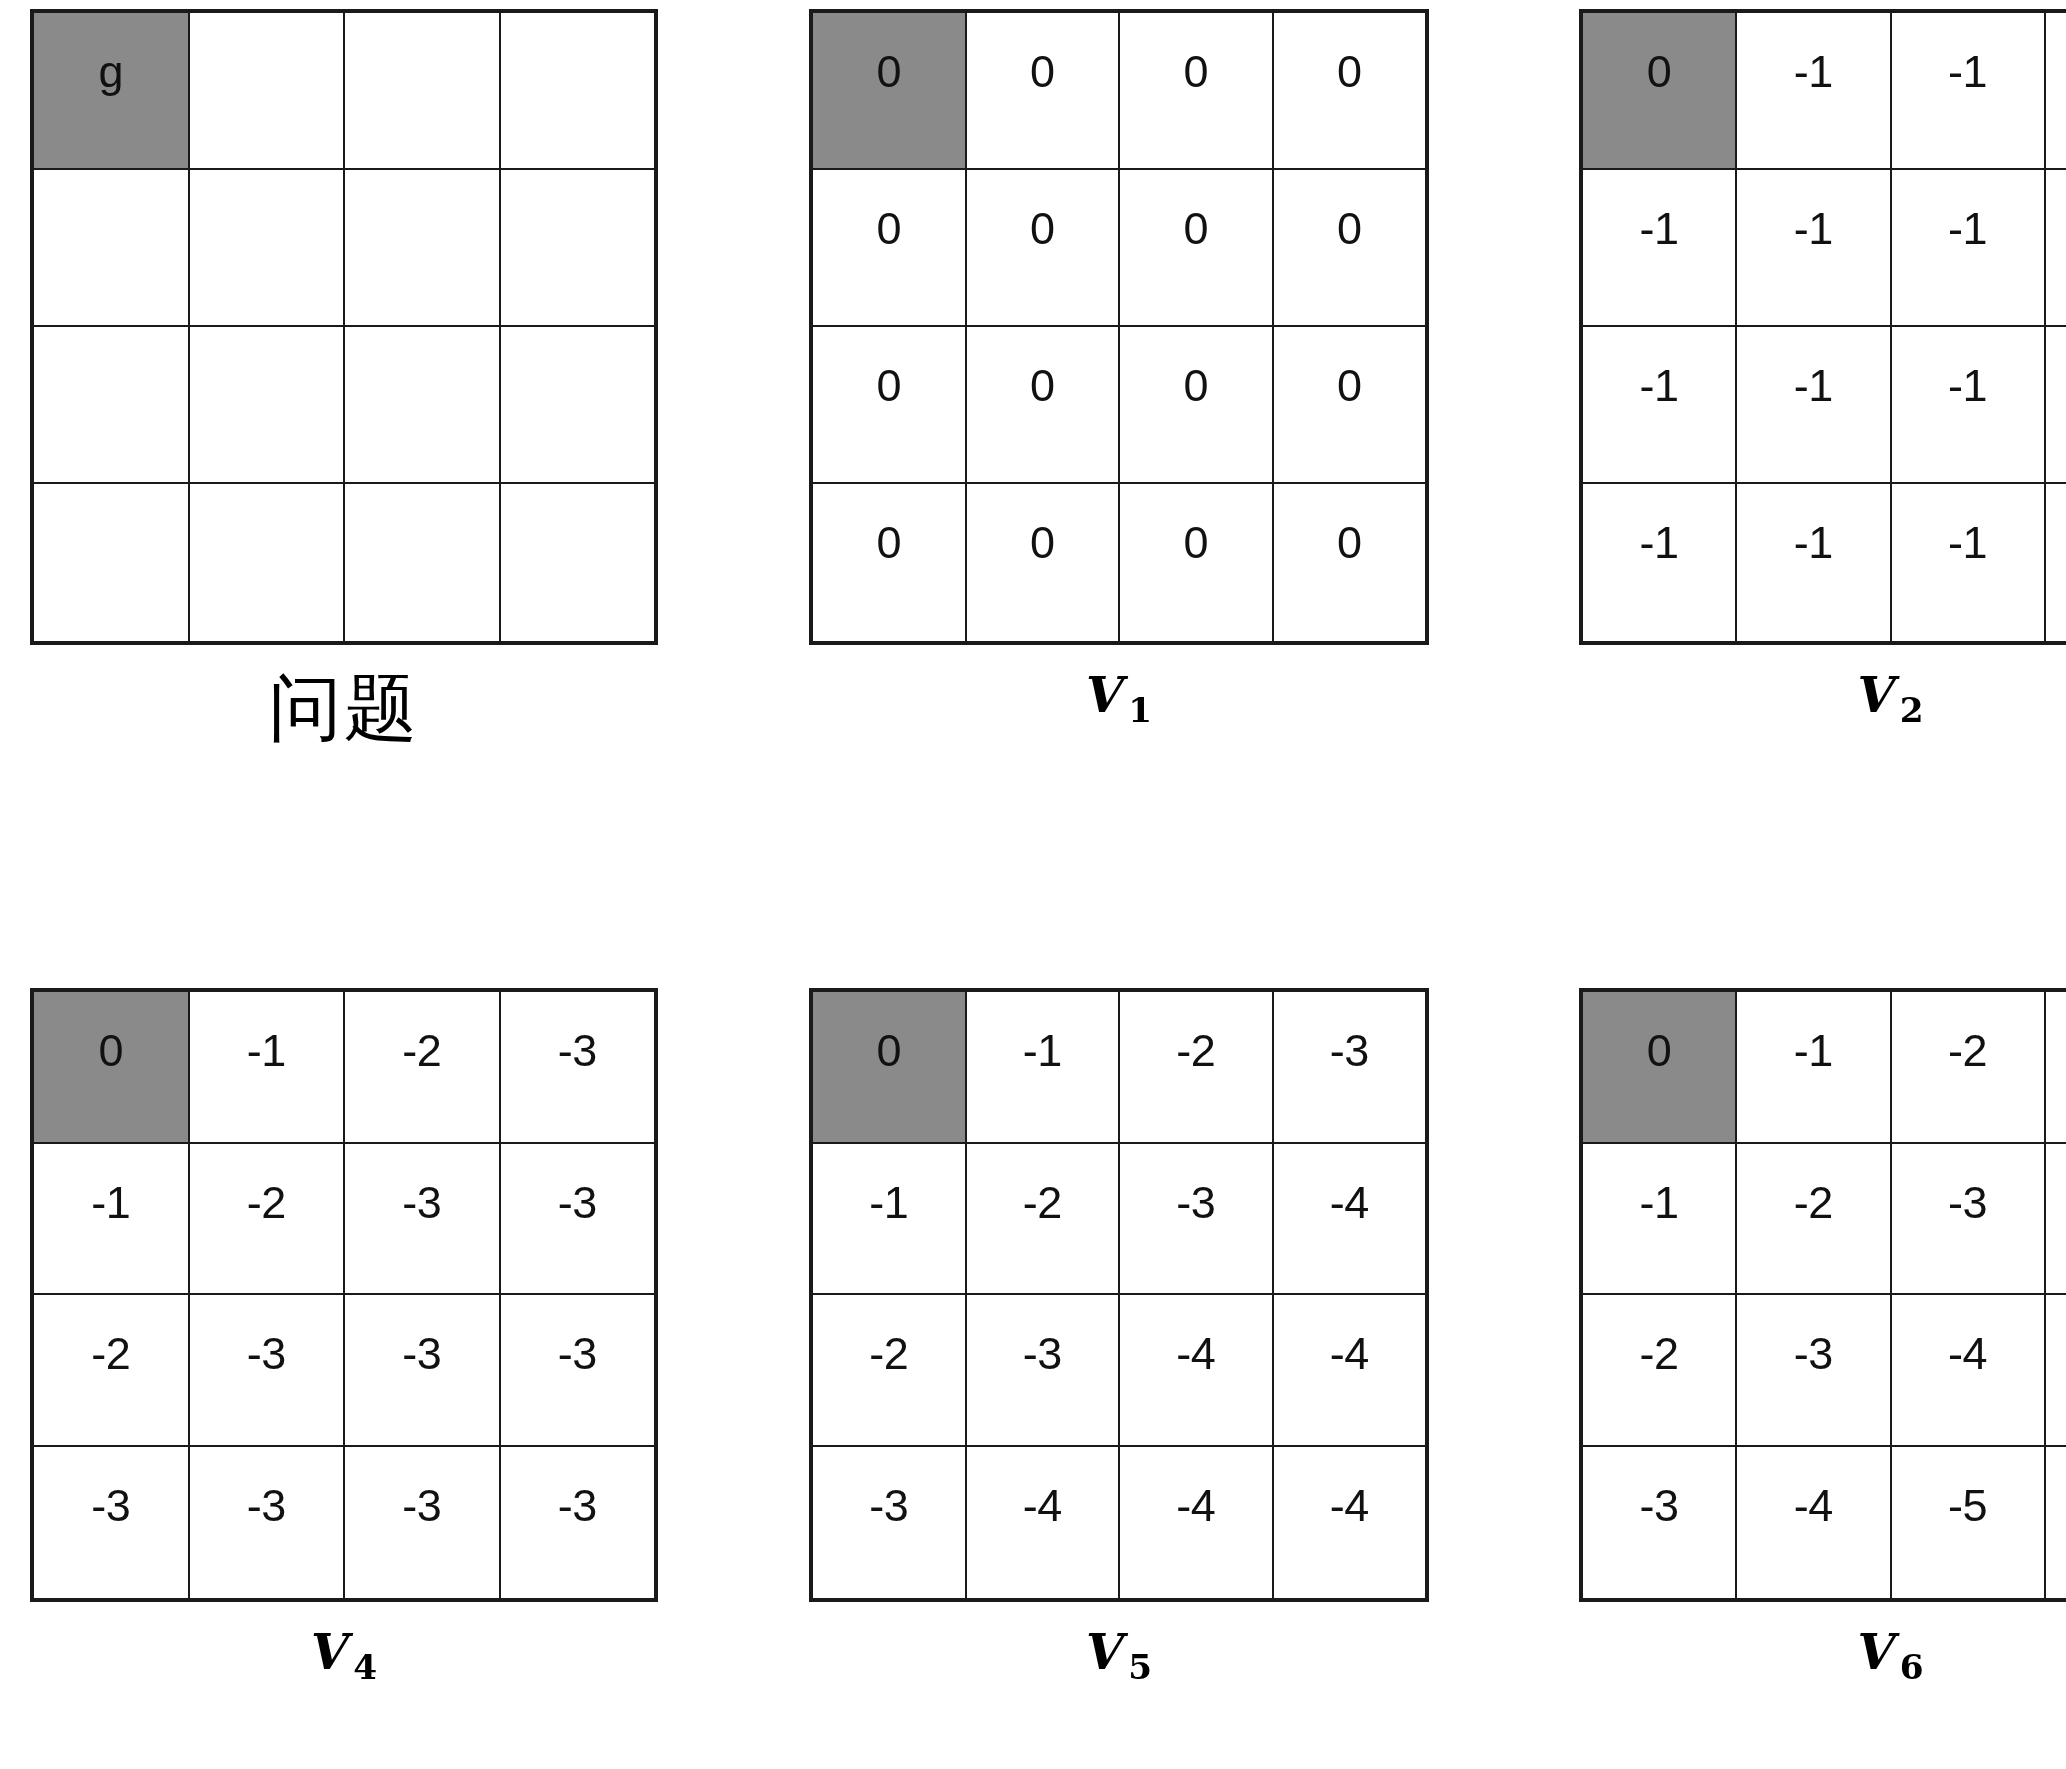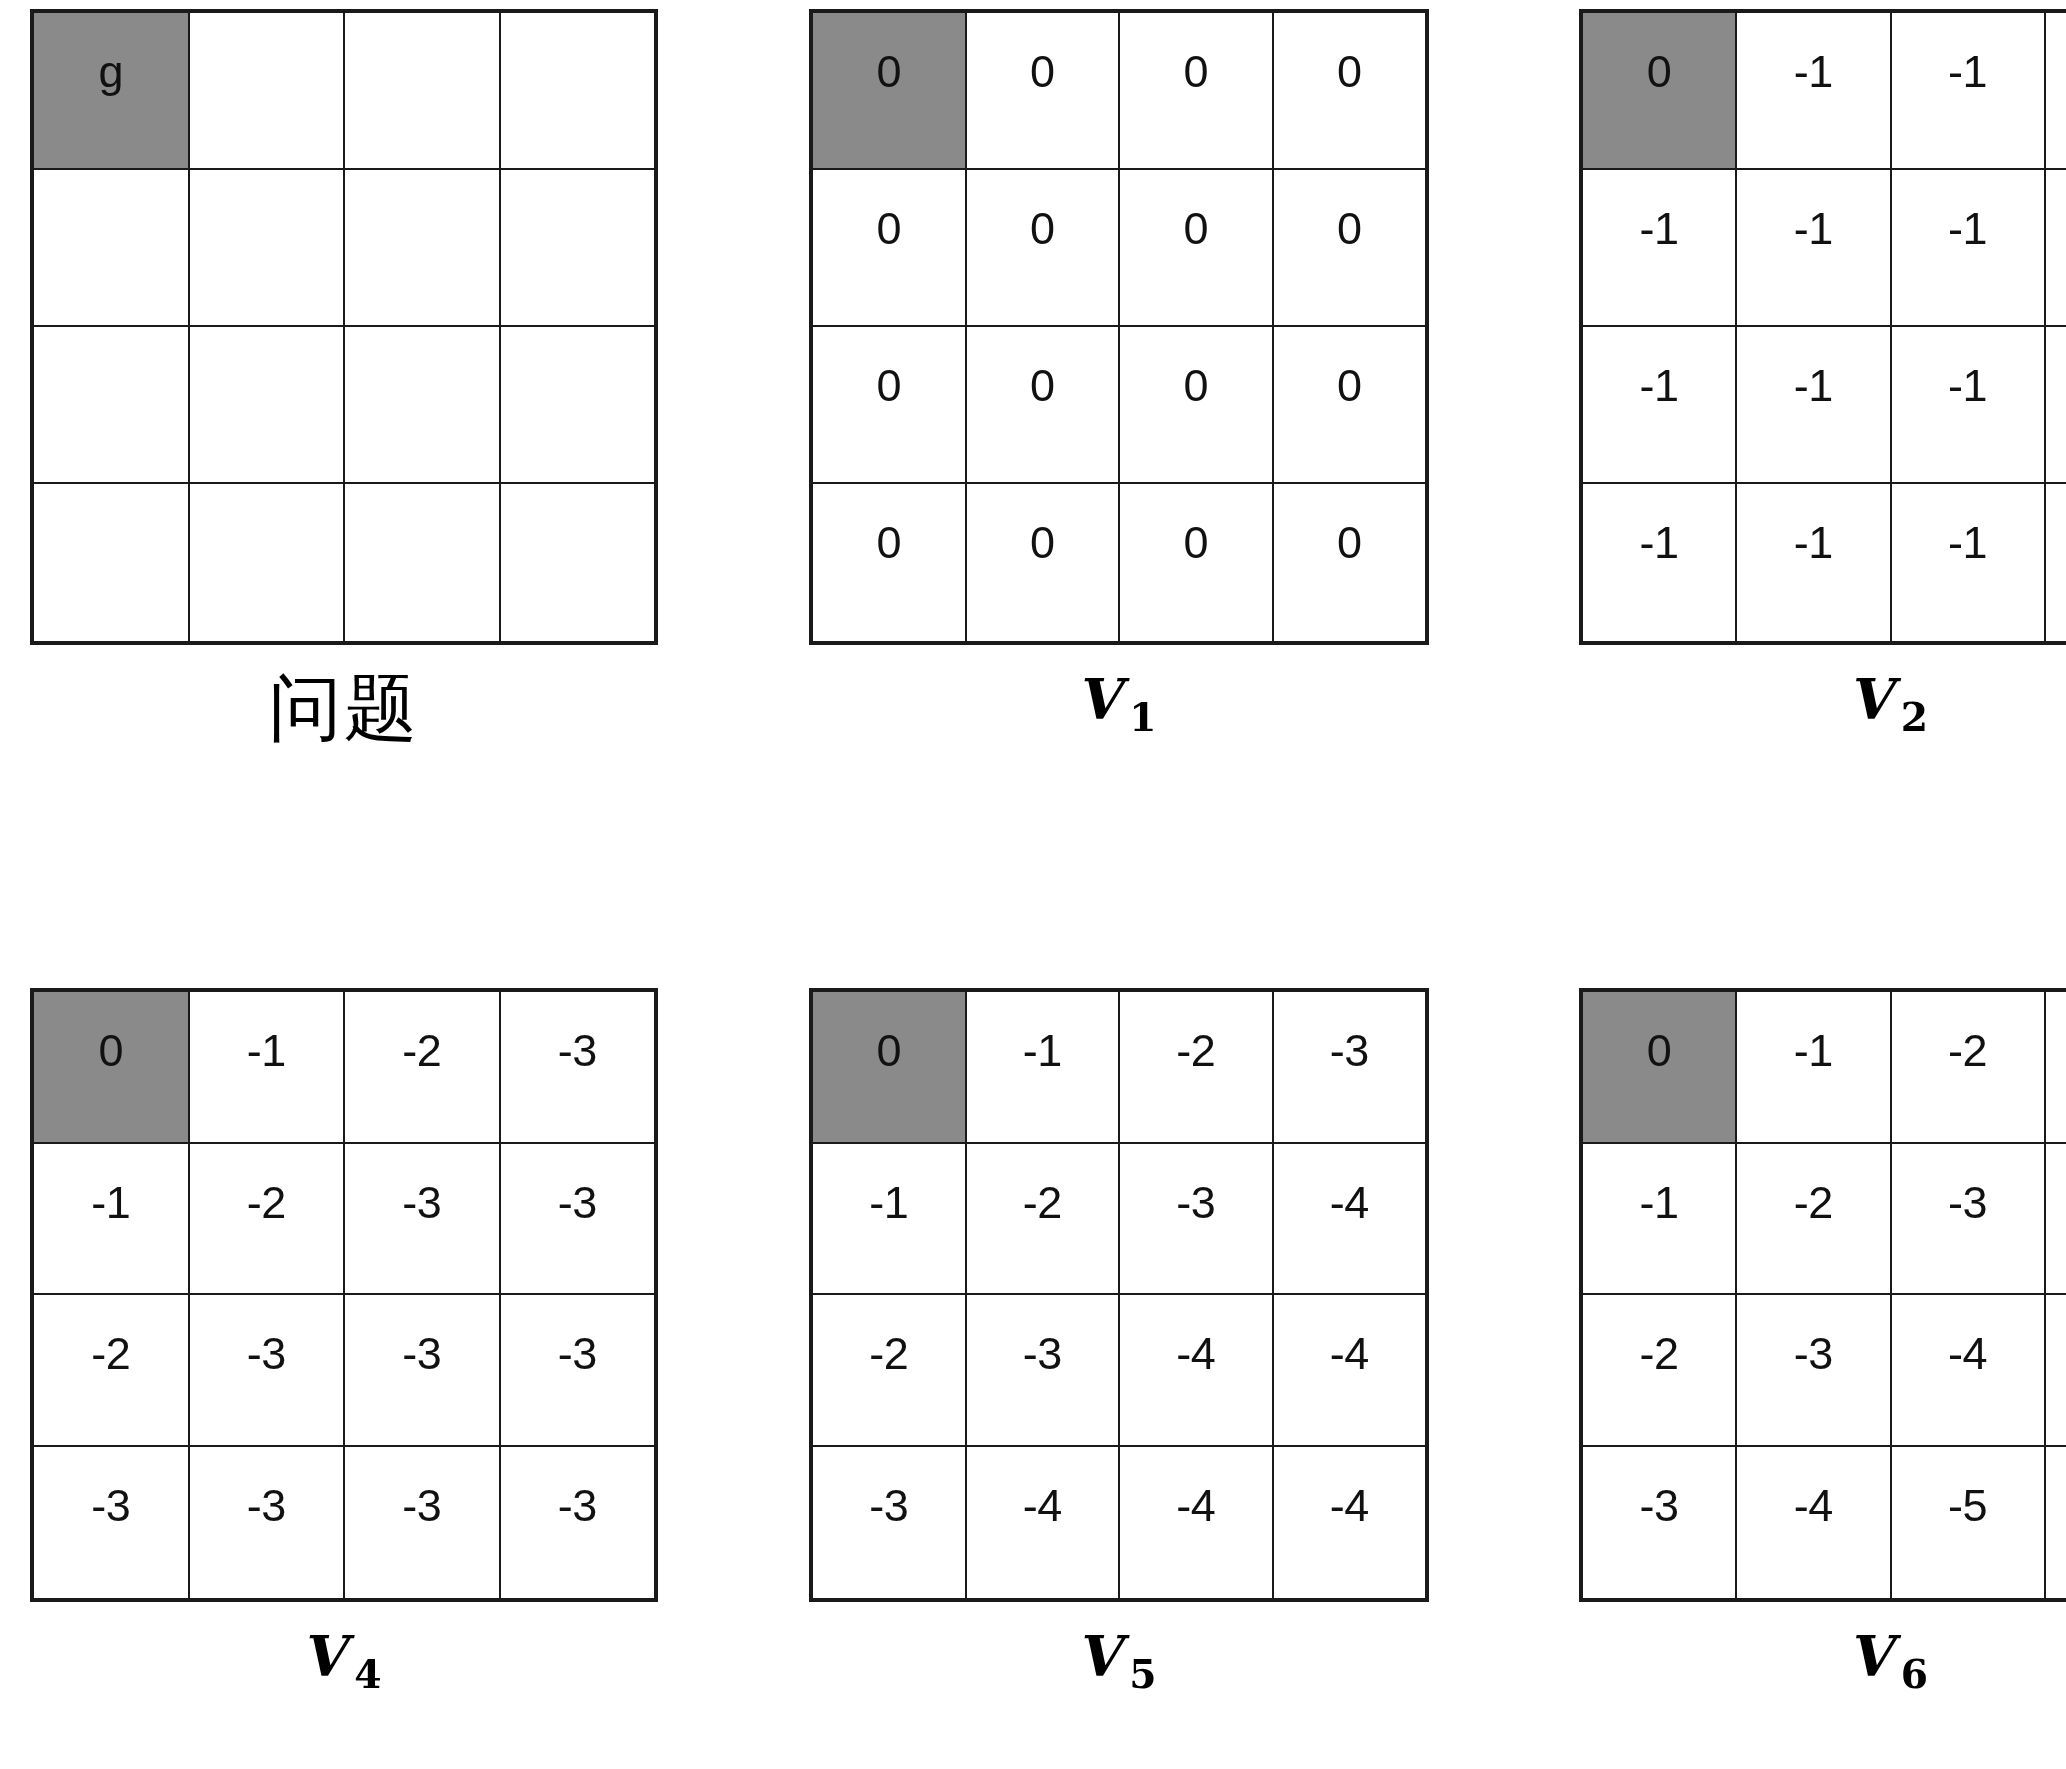--- a/index.html
+++ b/index.html
@@ -70,21 +70,21 @@
     line-height: 1;
   }
   .caption-cjk {
     font-family: "DejaVu Serif", "Liberation Serif", serif;
     font-size: 73px;
     font-weight: 400;
     letter-spacing: 2.5px;
   }
   .caption-math {
     font-family: "DejaVu Serif", "Liberation Serif", serif;
-    font-size: 56px;
+    font-size: 49px;
     font-weight: 700;
   }
   .caption-math .var {
     font-style: italic;
   }
   .caption-math .sub {
     font-style: normal;
     font-size: 0.70em;
     vertical-align: -0.30em;
     margin-left: 4.1px;

